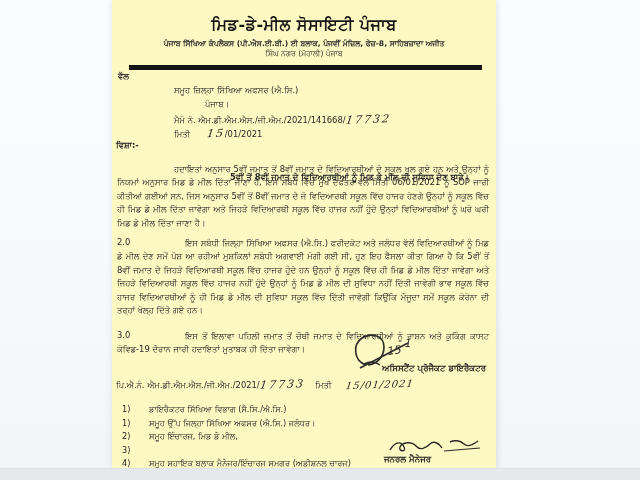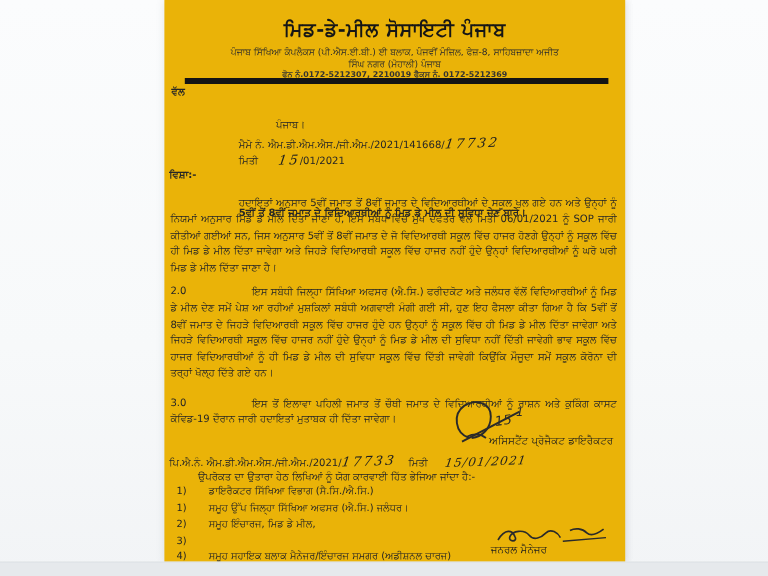--- a/index.html
+++ b/index.html
@@ -7,60 +7,60 @@
     width:640px;height:480px;position:relative;overflow:hidden;
     background:linear-gradient(180deg,#fbfcfd 0%,#f7f9fa 60%,#f2f4f6 100%);
     font-family:"DejaVu Sans","Liberation Sans",sans-serif;
     color:#242424;
   }
   .bottom-strip{
     position:absolute;left:0;bottom:0;width:640px;height:11px;
     background:#e6e9ec;border-top:1px solid #dfe3e7;
   }
   .page{
-    position:absolute;left:137px;top:0;width:384px;height:469px;
-    background:#eab308;
+    position:absolute;left:112px;top:0;width:384px;height:469px;
+    background:#fef9c3;
     box-shadow:0 0 7px rgba(60,70,80,0.10), 2px 0 5px rgba(60,70,80,0.06);
   }
   .abs{position:absolute;}
   .ctr{left:0;width:100%;text-align:center;}
   .doc-title{top:15px;font-size:16px;font-weight:bold;letter-spacing:0.5px;color:#161616;}
-  .addr1{top:39px;font-size:7.6px;font-weight:normal;color:#2b2b2b;}
+  .addr1{top:39px;font-size:7.6px;font-weight:bold;color:#2b2b2b;}
   .addr2{top:49px;font-size:7.6px;font-weight:normal;color:#2b2b2b;}
   .phone{top:58px;font-size:6.6px;font-weight:bold;color:#333;}
   .rule{top:65px;left:17px;width:353px;height:5px;background:#141414;}
-  .t{font-size:8.4px;line-height:13.4px;color:#262626;}
+  .t{font-size:8.4px;line-height:13.4px;color:#262626;text-align:right;}
   .b{font-weight:bold;}
   .hand{
     display:inline-block;font-style:italic;
     font-family:"DejaVu Serif","Liberation Serif",serif;
     transform:skewX(-10deg) rotate(-2deg);
     letter-spacing:2px;font-size:11px;color:#1f1f1f;
   }
   .hand-sm{letter-spacing:1px;font-size:10px;}
   .para{text-align:justify;}
   .pnum{position:absolute;left:0;top:0;font-size:8.4px;color:#262626;}
   .cc-row{position:relative;height:13.6px;}
   .cc-num{position:absolute;left:0;top:0;font-size:8.2px;}
   .cc-text{position:absolute;left:27px;top:0;font-size:8.2px;white-space:nowrap;}
-  .sig-title{font-size:8.6px;font-weight:normal;color:#1d1d1d;}
+  .sig-title{font-size:8.6px;font-weight:bold;color:#1d1d1d;}
   svg{display:block;}
 </style>
 </head>
 <body>
 
 <div class="page">
 
   <div class="abs ctr doc-title">ਮਿਡ-ਡੇ-ਮੀਲ ਸੋਸਾਇਟੀ ਪੰਜਾਬ</div>
   <div class="abs ctr addr1">ਪੰਜਾਬ ਸਿੱਖਿਆ ਕੰਪਲੈਕਸ (ਪੀ.ਐਸ.ਈ.ਬੀ.) ਈ ਬਲਾਕ, ਪੰਜਵੀਂ ਮੰਜ਼ਿਲ, ਫੇਜ਼-8, ਸਾਹਿਬਜ਼ਾਦਾ ਅਜੀਤ</div>
   <div class="abs ctr addr2">ਸਿੰਘ ਨਗਰ (ਮੋਹਾਲੀ) ਪੰਜਾਬ</div>
-  <div class="abs ctr phone">ਫੋਨ ਨੰ.0172-5212307, 2210019 ਫੈਕਸ ਨੰ. 0172-5212369</div>
   <div class="abs rule"></div>
 
   <div class="abs t b" style="left:6px;top:70px;">ਵੱਲ</div>
+  <div class="abs t" style="left:62px;top:84px;">ਸਮੂਹ ਜ਼ਿਲ੍ਹਾ ਸਿੱਖਿਆ ਅਫਸਰ (ਐ.ਸਿ.)</div>
   <div class="abs t" style="left:62px;top:98px;margin-left:31px;">ਪੰਜਾਬ।</div>
 
   <div class="abs t" style="left:62px;top:113px;white-space:nowrap;">
     <span>ਮੈਮੋ ਨੰ. ਐਮ.ਡੀ.ਐਮ.ਐਸ./ਜੀ.ਐਮ./2021/141668/</span><span class="hand">17732</span>
   </div>
   <div class="abs t" style="left:62px;top:127px;white-space:nowrap;">
     <span>ਮਿਤੀ</span>
     <span class="hand" style="margin-left:14px;">15</span><span>/01/2021</span>
   </div>
 
@@ -88,21 +88,20 @@
       <text x="55" y="16" font-size="10" font-style="italic" fill="#2a2a2a">1</text>
     </svg>
   </div>
   <div class="abs sig-title" style="right:10px;top:363px;">ਅਸਿਸਟੈਂਟ ਪ੍ਰੋਜੈਕਟ ਡਾਇਰੈਕਟਰ</div>
 
   <div class="abs t" style="left:4px;top:378px;white-space:nowrap;">
     <span>ਪਿ.ਐ.ਨੰ. ਐਮ.ਡੀ.ਐਮ.ਐਸ./ਜੀ.ਐਮ./2021/</span><span class="hand">17733</span>
     <span style="margin-left:8px;">ਮਿਤੀ</span>
     <span class="hand hand-sm" style="margin-left:12px;">15/01/2021</span>
   </div>
-  <div class="abs t" style="left:28px;top:391px;white-space:nowrap;">ਉਪਰੋਕਤ ਦਾ ਉਤਾਰਾ ਹੇਠ ਲਿਖਿਆਂ ਨੂੰ ਯੋਗ ਕਾਰਵਾਈ ਹਿੱਤ ਭੇਜਿਆ ਜਾਂਦਾ ਹੈ:-</div>
 
   <div class="abs" style="left:10px;top:404px;width:340px;">
     <div class="cc-row">
       <span class="cc-num">1)</span>
       <span class="cc-text">ਡਾਇਰੈਕਟਰ ਸਿੱਖਿਆ ਵਿਭਾਗ (ਸੈ.ਸਿ./ਐ.ਸਿ.)</span>
     </div>
     <div class="cc-row">
       <span class="cc-num">1)</span>
       <span class="cc-text">ਸਮੂਹ ਉੱਪ ਜਿਲ੍ਹਾ ਸਿੱਖਿਆ ਅਫਸਰ (ਐ.ਸਿ.) ਜਲੰਧਰ।</span>
     </div>

